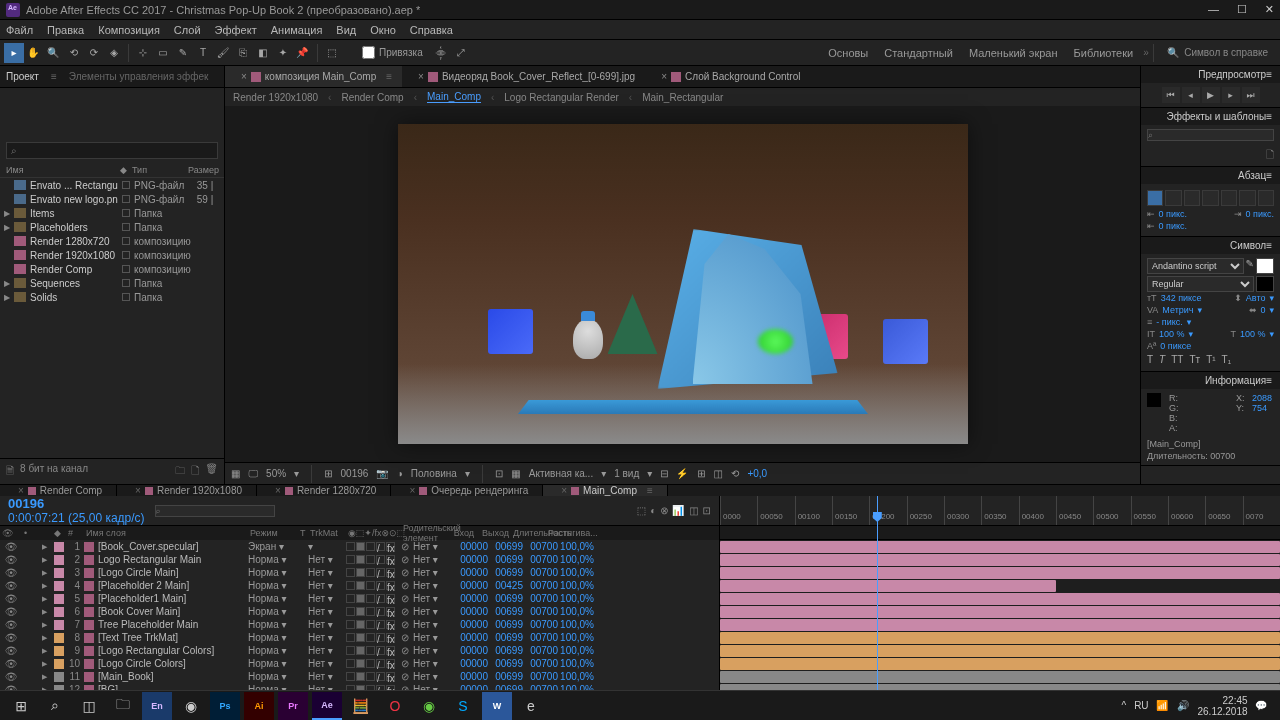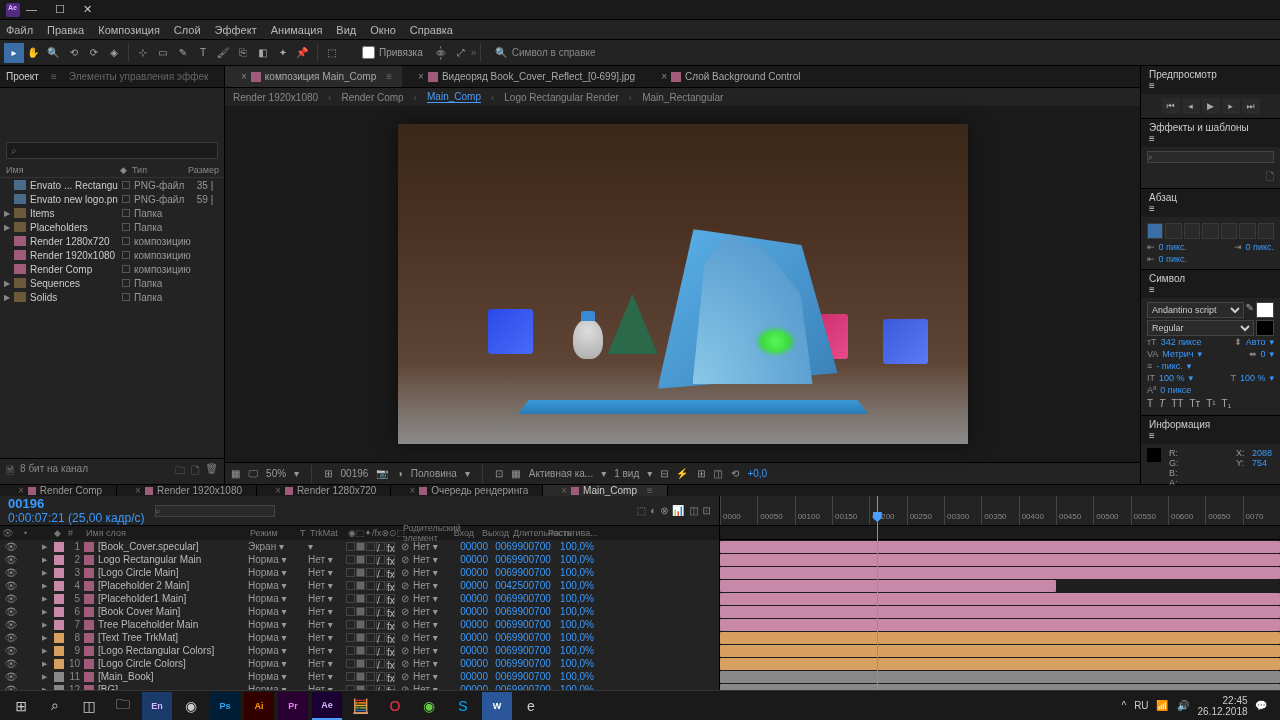--- a/index.html
+++ b/index.html
@@ -57,21 +57,21 @@
 .popup-snowman{position:absolute;bottom:55px;left:55px;width:30px;height:40px;background:radial-gradient(circle at 50% 30%,#ddd,#aaa);border-radius:50% 50% 40% 40%}
 .popup-snowman::before{content:"";position:absolute;top:-8px;left:8px;width:14px;height:10px;background:#3a8ad8;border-radius:3px 3px 0 0}
 .gift{position:absolute;width:45px;height:45px;border-radius:3px}
 .gift.g1{bottom:60px;left:-30px;background:linear-gradient(135deg,#2a4ae8,#4a6af8)}
 .gift.g2{bottom:55px;right:20px;background:linear-gradient(135deg,#c82a6a,#e84a8a)}
 .gift.g3{bottom:50px;right:-60px;background:linear-gradient(135deg,#3a5ad8,#5a7af8)}
 .green-glow{position:absolute;bottom:60px;left:240px;width:35px;height:25px;background:radial-gradient(circle,#5af85a,#2ac82a);border-radius:50%;filter:blur(2px)}
 .viewer-bar { height:22px; background:#232323; display:flex; align-items:center; padding:0 6px; gap:8px; border-top:1px solid #000; font-size:10px; color:#999;}
 .right-panel { width:140px; background:#232323; border-left:1px solid #000; display:flex; flex-direction:column; }
 .rp-section { border-bottom:1px solid #000; }
-.rp-head { background:#1a1a1a; padding:3px 8px; color:#ccc; font-size:10px; display:flex; justify-content:flex-end;flex-direction:column;}
+.rp-head { background:#1a1a1a; padding:3px 8px; color:#ccc; font-size:10px; display:flex; justify-content:flex-end;}
 .rp-body { padding:4px 6px; }
 .play-ctrl{display:flex;justify-content:center;gap:2px;padding:4px}
 .play-ctrl span{width:18px;height:16px;background:#2a2a2a;display:flex;align-items:center;justify-content:center;color:#aaa;font-size:9px}
 .para-btns{display:flex;gap:2px;padding:2px 0}
 .para-btn{width:18px;height:16px;background:#2a2a2a;border:1px solid #3a3a3a}
 .para-btn.active{background:#3a6ea5}
 .char-row{display:flex;align-items:center;gap:4px;padding:1px 0;font-size:9px;color:#3a9aff}
 .char-row .lbl{color:#888}
 .info-row{display:flex;font-size:9px;color:#999;padding:0 2px}
 .info-row .k{width:16px}
@@ -96,21 +96,21 @@
 .lr-ic{width:10px;height:10px;background:#a05a7a;margin-right:4px}
 .lr-name{width:150px;white-space:nowrap;overflow:hidden}
 .lr-mode{width:50px;color:#999}
 .lr-t{width:10px}
 .lr-trk{width:38px;color:#999}
 .lr-sw{width:55px;display:flex;gap:1px}
 .lr-sw span{width:9px;height:9px;border:1px solid #444}
 .lr-parent{width:40px;color:#999}
 .lr-in{width:35px;color:#3a9aff;text-align:right}
 .lr-out{width:35px;color:#3a9aff;text-align:right}
-.lr-dur{width:35px;color:#3a9aff;text-align:left}
+.lr-dur{width:35px;color:#3a9aff;text-align:right}
 .lr-str{width:40px;color:#3a9aff;text-align:right;padding-right:4px}
 .tl-right { flex:1; background:#1e1e1e; position:relative;}
 .ruler{height:30px;background:#232323;border-bottom:1px solid #000;display:flex;position:relative}
 .ruler-tick{flex:1;border-left:1px solid #444;font-size:8px;color:#888;padding-left:2px;padding-top:16px}
 .playhead{position:absolute;top:0;bottom:0;width:1px;background:#4a9eff;left:28%}
 .playhead::before{content:"";position:absolute;top:16px;left:-4px;width:9px;height:10px;background:#4a9eff;clip-path:polygon(0 0,100% 0,100% 60%,50% 100%,0 60%)}
 .tl-cols-r{height:14px;background:#1a1a1a;border-bottom:1px solid #000}
 .bar{height:12px;margin-top:1px;border-radius:1px;position:relative}
 .bar.pink{background:#c888a8}
 .bar.orange{background:#d8a060}
@@ -119,20 +119,21 @@
 .tb-icon{width:30px;height:28px;display:flex;align-items:center;justify-content:center;margin:0 2px;color:#ccc;font-size:14px}
 .tb-right{margin-left:auto;display:flex;align-items:center;gap:8px;color:#ccc;font-size:10px;padding-right:8px}
 .tb-clock{text-align:right;line-height:11px}
 select,input{background:#2a2a2a;border:1px solid #444;color:#ccc;font-size:9px}
 </style>
 </head>
 <body>
 
 <div class="titlebar">
   <span class="ae-icon"></span>
+  <span class="titlebar-text">Adobe After Effects CC 2017 - Christmas Pop-Up Book 2 (преобразовано).aep *</span>
   <div class="winbtns">
     <span>—</span>
     <span>☐</span>
     <span>✕</span>
   </div>
 </div>
 
 <div class="menubar" id="menubar">
     <span>Файл</span>
     <span>Правка</span>
@@ -162,20 +163,26 @@
   <div class="tool">◧</div>
   <div class="tool">✦</div>
   <div class="tool">📌</div>
   <div class="sep"></div>
   <div class="tool">⬚</div>
   <div style="margin-left:20px"></div>
   <input type="checkbox" style="">
   <span style="margin-left:4px;color:#999">Привязка</span>
   <div class="tool" style="margin-left:8px">⸎</div>
   <div class="tool">⤢</div>
+  <div class="workspace-tabs" id="ws-tabs">
+      <span>Основы</span>
+      <span>Стандартный</span>
+      <span>Маленький экран</span>
+      <span>Библиотеки</span>
+    </div>
   <span style="color:#666">»</span>
   <div class="sep"></div>
   <div class="search-help">
     <span>🔍</span>
     <span>Символ в справке</span>
   </div>
 </div>
 
 <div class="main">
 

